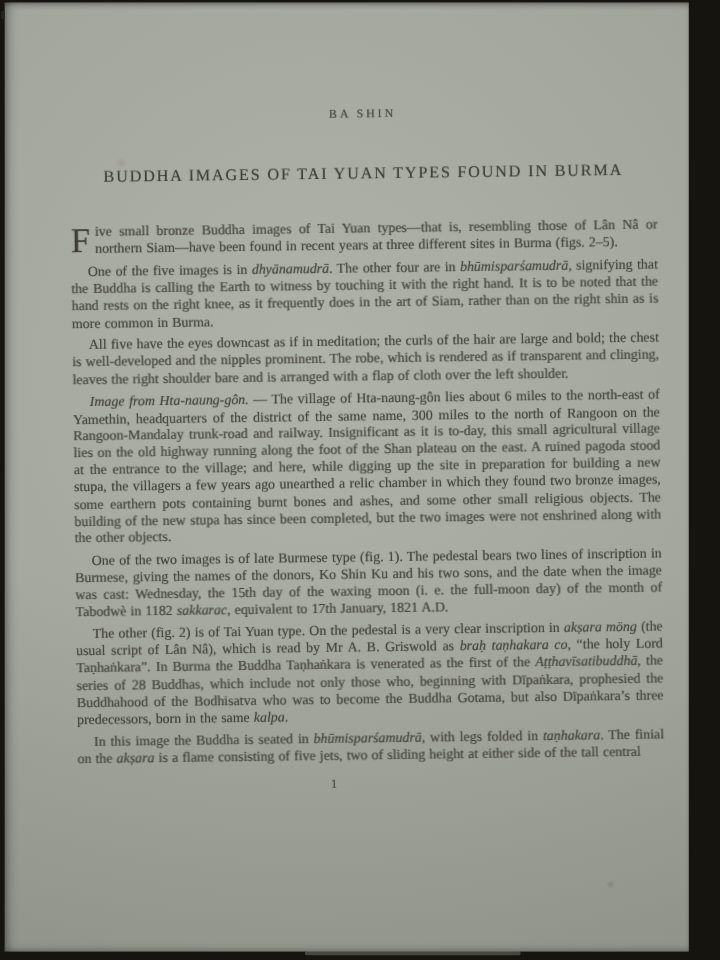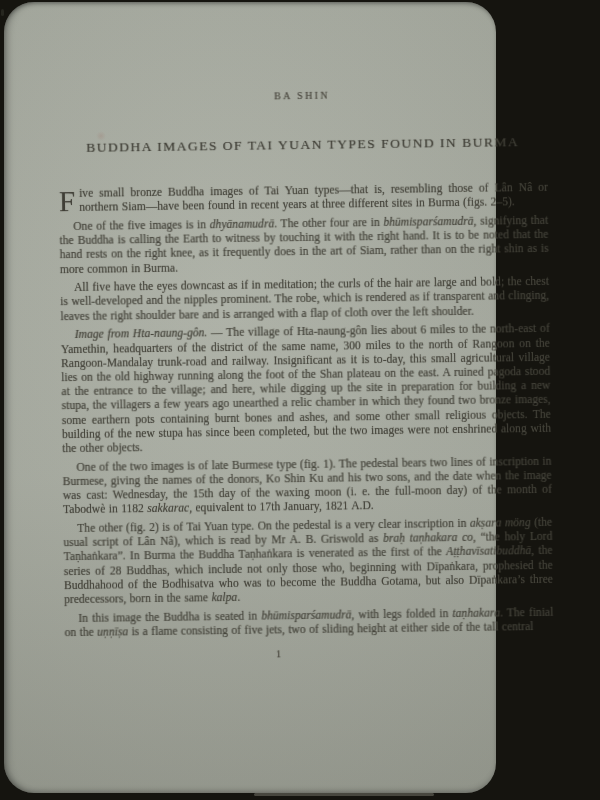--- a/index.html
+++ b/index.html
@@ -3,32 +3,31 @@
 <meta charset="utf-8">
 <style>
   html,body{margin:0;padding:0;}
   body{
     width:600px;height:800px;overflow:hidden;position:relative;
     background:#15140f;
     font-family:"Liberation Serif","DejaVu Serif",serif;
   }
   .scene{position:absolute;inset:0;}
   .paper{
-    position:absolute;left:4px;top:2px;width:492px;height:791px;
+    position:absolute;left:4px;top:2px;width:570px;height:791px;
     background-color:#a8aca1;
     background-image:
       radial-gradient(circle 7px at 97px 134px, rgba(153,98,86,0.20), rgba(153,98,86,0) 70%),
       radial-gradient(circle 5px at 505px 735px, rgba(110,75,55,0.28), rgba(110,75,55,0) 75%),
       radial-gradient(ellipse 140% 110% at 45% 38%, rgba(255,255,255,0.055), rgba(22,24,18,0.14) 95%),
       linear-gradient(to bottom, rgba(255,255,255,0.02) 60%, rgba(35,32,24,0.09));
     box-shadow:
       inset 7px 0 9px -5px rgba(0,0,0,0.38),
       inset 0 4px 5px -3px rgba(0,0,0,0.45),
       inset 0 -4px 6px -3px rgba(0,0,0,0.30);
-    border-radius: 30px;
   }
   .edge-highlight{
     position:absolute;left:250px;bottom:-3px;width:180px;height:3px;
     background:rgba(205,205,192,0.28);border-radius:2px;
   }
   .speck{
     position:absolute;left:1px;top:9px;width:3px;height:7px;
     background:#26261f;border-radius:2px;
   }
   .content{
@@ -72,19 +71,19 @@
     <div class="content">
       <div class="running-head">BA SHIN</div>
       <h1 class="title">BUDDHA IMAGES OF TAI YUAN TYPES FOUND IN BURMA</h1>
       <div class="body-text" id="paragraphs">
           <p><span class="drop-cap">F</span><span>ive small bronze Buddha images of Tai Yuan types—that is, resembling those of Lân Nâ or northern Siam—have been found in recent years at three different sites in Burma (figs. 2–5).</span></p>
           <p class="indent"><span>One of the five images is in </span><i>dhyānamudrā</i><span>. The other four are in </span><i>bhūmisparśamudrā</i><span>, signifying that the Buddha is calling the Earth to witness by touching it with the right hand. It is to be noted that the hand rests on the right knee, as it frequently does in the art of Siam, rather than on the right shin as is more common in Burma.</span></p>
           <p class="indent"><span>All five have the eyes downcast as if in meditation; the curls of the hair are large and bold; the chest is well-developed and the nipples prominent. The robe, which is rendered as if transparent and clinging, leaves the right shoulder bare and is arranged with a flap of cloth over the left shoulder.</span></p>
           <p class="indent"><i>Image from Hta-naung-gôn.</i><span> — The village of Hta-naung-gôn lies about 6 miles to the north-east of Yamethin, headquarters of the district of the same name, 300 miles to the north of Rangoon on the Rangoon-Mandalay trunk-road and railway. Insignificant as it is to-day, this small agricultural village lies on the old highway running along the foot of the Shan plateau on the east. A ruined pagoda stood at the entrance to the village; and here, while digging up the site in preparation for building a new stupa, the villagers a few years ago unearthed a relic chamber in which they found two bronze images, some earthern pots containing burnt bones and ashes, and some other small religious objects. The building of the new stupa has since been completed, but the two images were not enshrined along with the other objects.</span></p>
           <p class="indent"><span>One of the two images is of late Burmese type (fig. 1). The pedestal bears two lines of inscription in Burmese, giving the names of the donors, Ko Shin Ku and his two sons, and the date when the image was cast: Wednesday, the 15th day of the waxing moon (i. e. the full-moon day) of the month of Tabodwè in 1182 </span><i>sakkarac</i><span>, equivalent to 17th January, 1821 A.D.</span></p>
           <p class="indent"><span>The other (fig. 2) is of Tai Yuan type. On the pedestal is a very clear inscription in </span><i>akṣara möng</i><span> (the usual script of Lân Nâ), which is read by Mr A. B. Griswold as </span><i>braḥ taṇhakara co</i><span>, “the holy Lord Taṇhaṅkara”. In Burma the Buddha Taṇhaṅkara is venerated as the first of the </span><i>Aṭṭhavīsatibuddhā</i><span>, the series of 28 Buddhas, which include not only those who, beginning with Dīpaṅkara, prophesied the Buddhahood of the Bodhisatva who was to become the Buddha Gotama, but also Dīpaṅkara’s three predecessors, born in the same </span><i>kalpa</i><span>.</span></p>
-          <p class="indent"><span>In this image the Buddha is seated in </span><i>bhūmisparśamudrā</i><span>, with legs folded in </span><i>taṇhakara</i><span>. The finial on the </span><i>uṇṇīṣa</i><span> is a flame consisting of five jets, two of sliding height at either side of the tall central</span></p>
+          <p class="indent"><span>In this image the Buddha is seated in </span><i>bhūmisparśamudrā</i><span>, with legs folded in </span><i>taṇhakara</i><span>. The finial on the </span><i>akṣara</i><span> is a flame consisting of five jets, two of sliding height at either side of the tall central</span></p>
         </div>
       <div class="folio">1</div>
     </div>
   </div>
   <div class="speck"></div>
 </div>
 
 </body></html>

